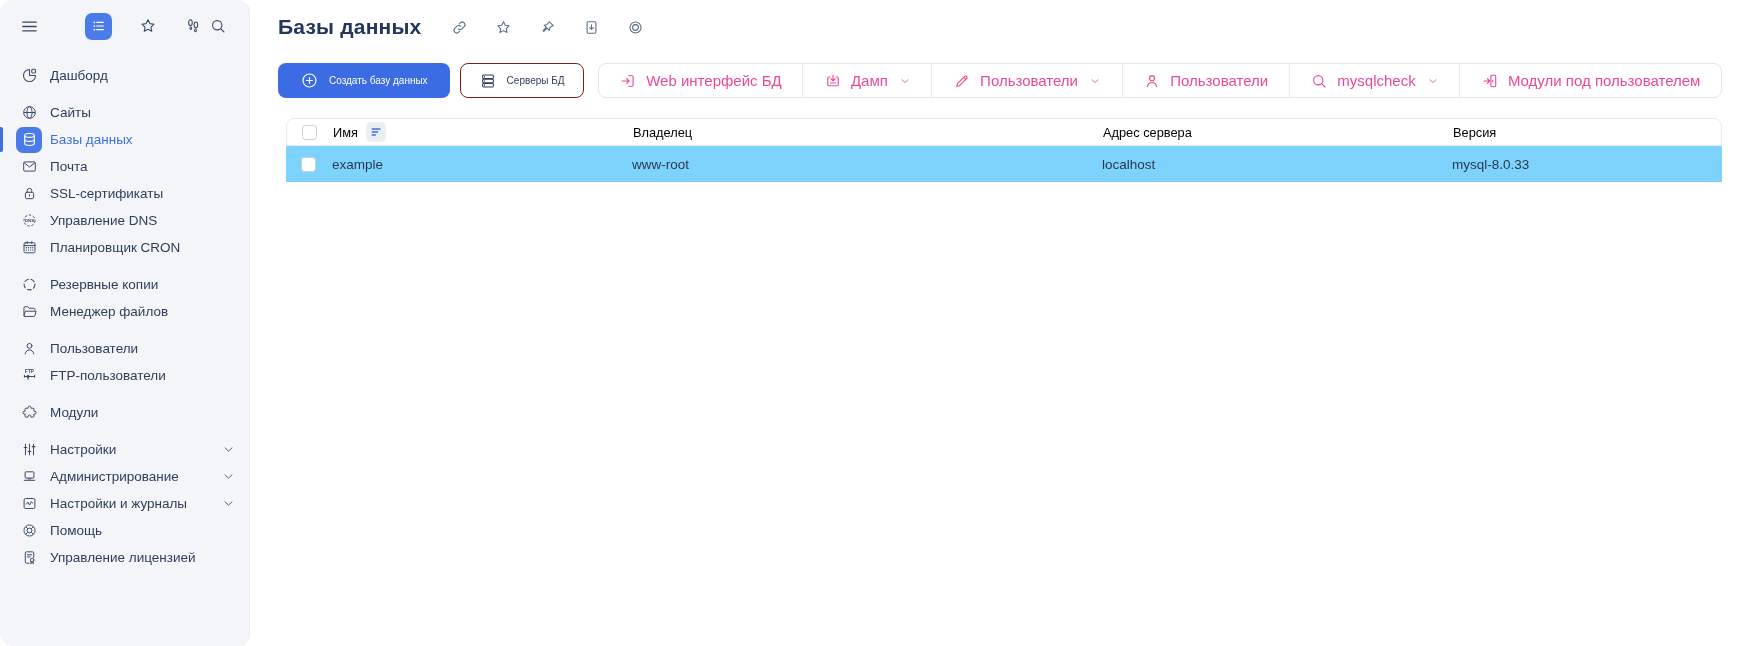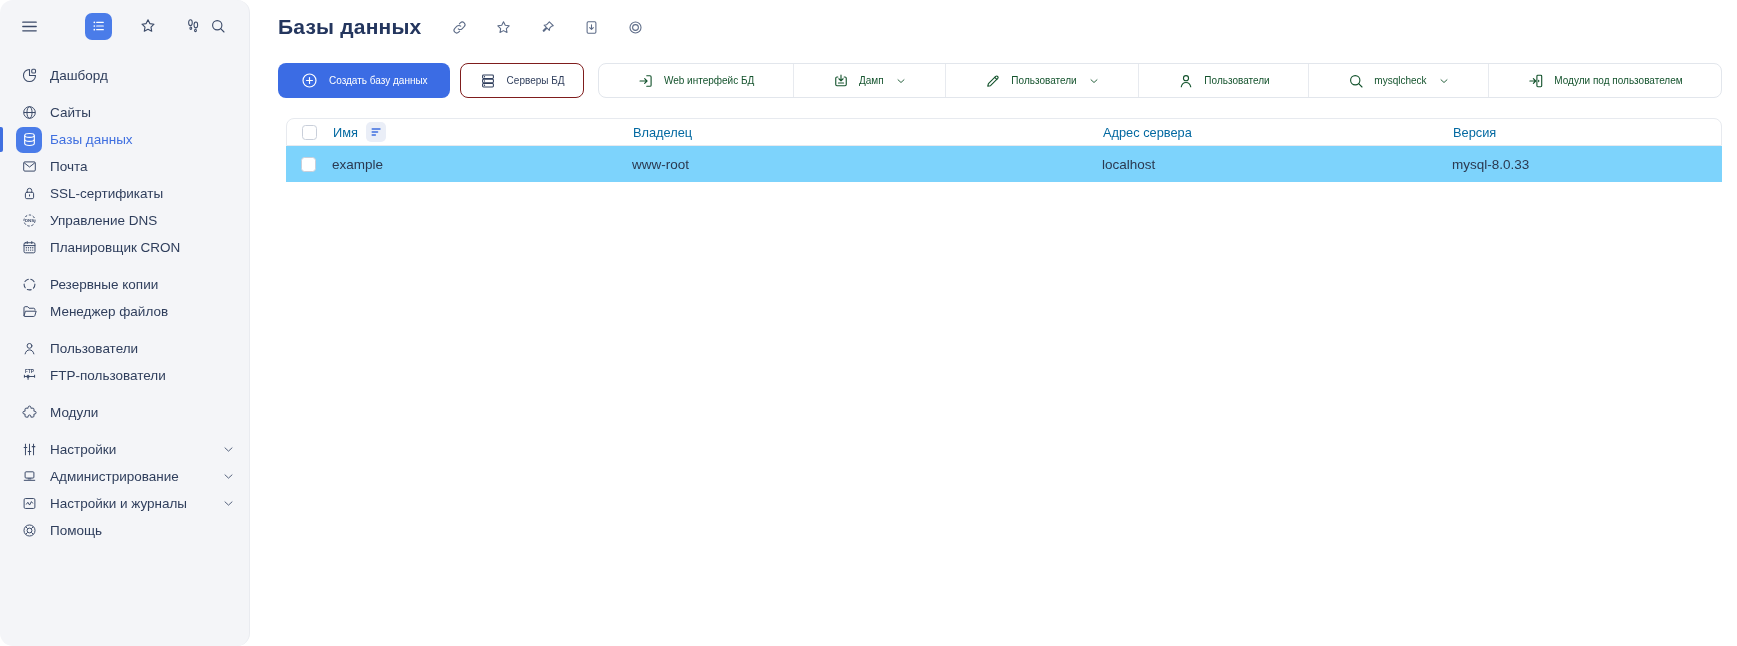--- a/index.html
+++ b/index.html
@@ -64,33 +64,33 @@
     border:1px solid transparent;background:none;font-family:inherit;
   }
   .btn-primary{background:#3b6ce4;color:#fff;padding:0 22px;border:none;}
   .btn-secondary{background:#fff;color:#2f3e5c;border:1px solid #7f1d1d;padding:0 18px;margin-right:4px;}
   .btn-group{
     flex:1;display:flex;border:1px solid #e2e6ec;border-radius:8px;
     background:#fff;overflow:hidden;
   }
   .seg{
     flex:1 1 auto;display:flex;align-items:center;justify-content:center;gap:9px;
-    color:#14532d;font-size:10px;padding:0 18px;white-space:nowrap;
+    color:#ec4899;font-size:15px;padding:0 18px;white-space:nowrap;
     border-left:1px solid #e7eaef;cursor:default;background:none;border-top:none;border-bottom:none;border-right:none;font-family:inherit;
   }
   .seg:first-child{border-left:none;}
   .seg .chev-sm{display:flex;margin-left:2px;}
 
   
   .table{margin:20px 0 0 8px;}
   .t-head{
     display:grid;grid-template-columns:46px 300px 470px 350px 1fr;
     align-items:center;height:28px;border:1px solid #e7eaef;
     border-radius:8px 8px 0 0;box-sizing:border-box;
-    color:#0369a1;font-size:12.8px;background:#fff;
+    color:#000000;font-size:12.8px;background:#fff;
   }
   .t-row{
     display:grid;grid-template-columns:46px 300px 470px 350px 1fr;
     align-items:center;height:36px;background:#7dd3fc;
     font-size:13.5px;color:#2b3950;cursor:pointer;
   }
   .cb-cell{display:flex;align-items:center;justify-content:flex-end;padding-right:16px;}
   .checkbox{
     width:15px;height:15px;border:1px solid #c9cfda;border-radius:3.5px;
     background:#fff;box-sizing:border-box;cursor:pointer;
@@ -322,20 +322,31 @@
         <div class="sb-item">
           <span class="ic-wrap">
             <svg width="17" height="17" viewBox="0 0 24 24" fill="none" stroke="currentColor" stroke-width="1.4">
                 <circle cx="12" cy="12" r="7.8"></circle>
                 <circle cx="12" cy="12" r="3.4"></circle>
                 <path d="M6.7 6.7l2.7 2.7M17.3 6.7l-2.7 2.7M6.7 17.3l2.7-2.7M17.3 17.3l-2.7-2.7"></path>
               </svg>
           </span>
           <span class="lbl">Помощь</span>
         </div>
+        <div class="sb-item">
+          <span class="ic-wrap">
+            <svg width="17" height="17" viewBox="0 0 24 24" fill="none" stroke="currentColor" stroke-width="1.4" stroke-linecap="round" stroke-linejoin="round">
+                <path d="M18 12V5.6c0-.9-.7-1.6-1.6-1.6H7.6C6.7 4 6 4.7 6 5.6V18.4c0 .9.7 1.6 1.6 1.6h4"></path>
+                <path d="M9 8.2h6M9 11.2h3.8"></path>
+                <circle cx="15.7" cy="15.6" r="2.5"></circle>
+                <path d="M14.4 17.6l-.7 3 2-1.1 2 1.1-.7-3"></path>
+              </svg>
+          </span>
+          <span class="lbl">Управление лицензией</span>
+        </div>
       </div>
 
     </div>
   </div>
 
   <div class="main">
 
     <div class="title-row">
       <span class="page-title">Базы данных</span>
       <div class="title-icons">

